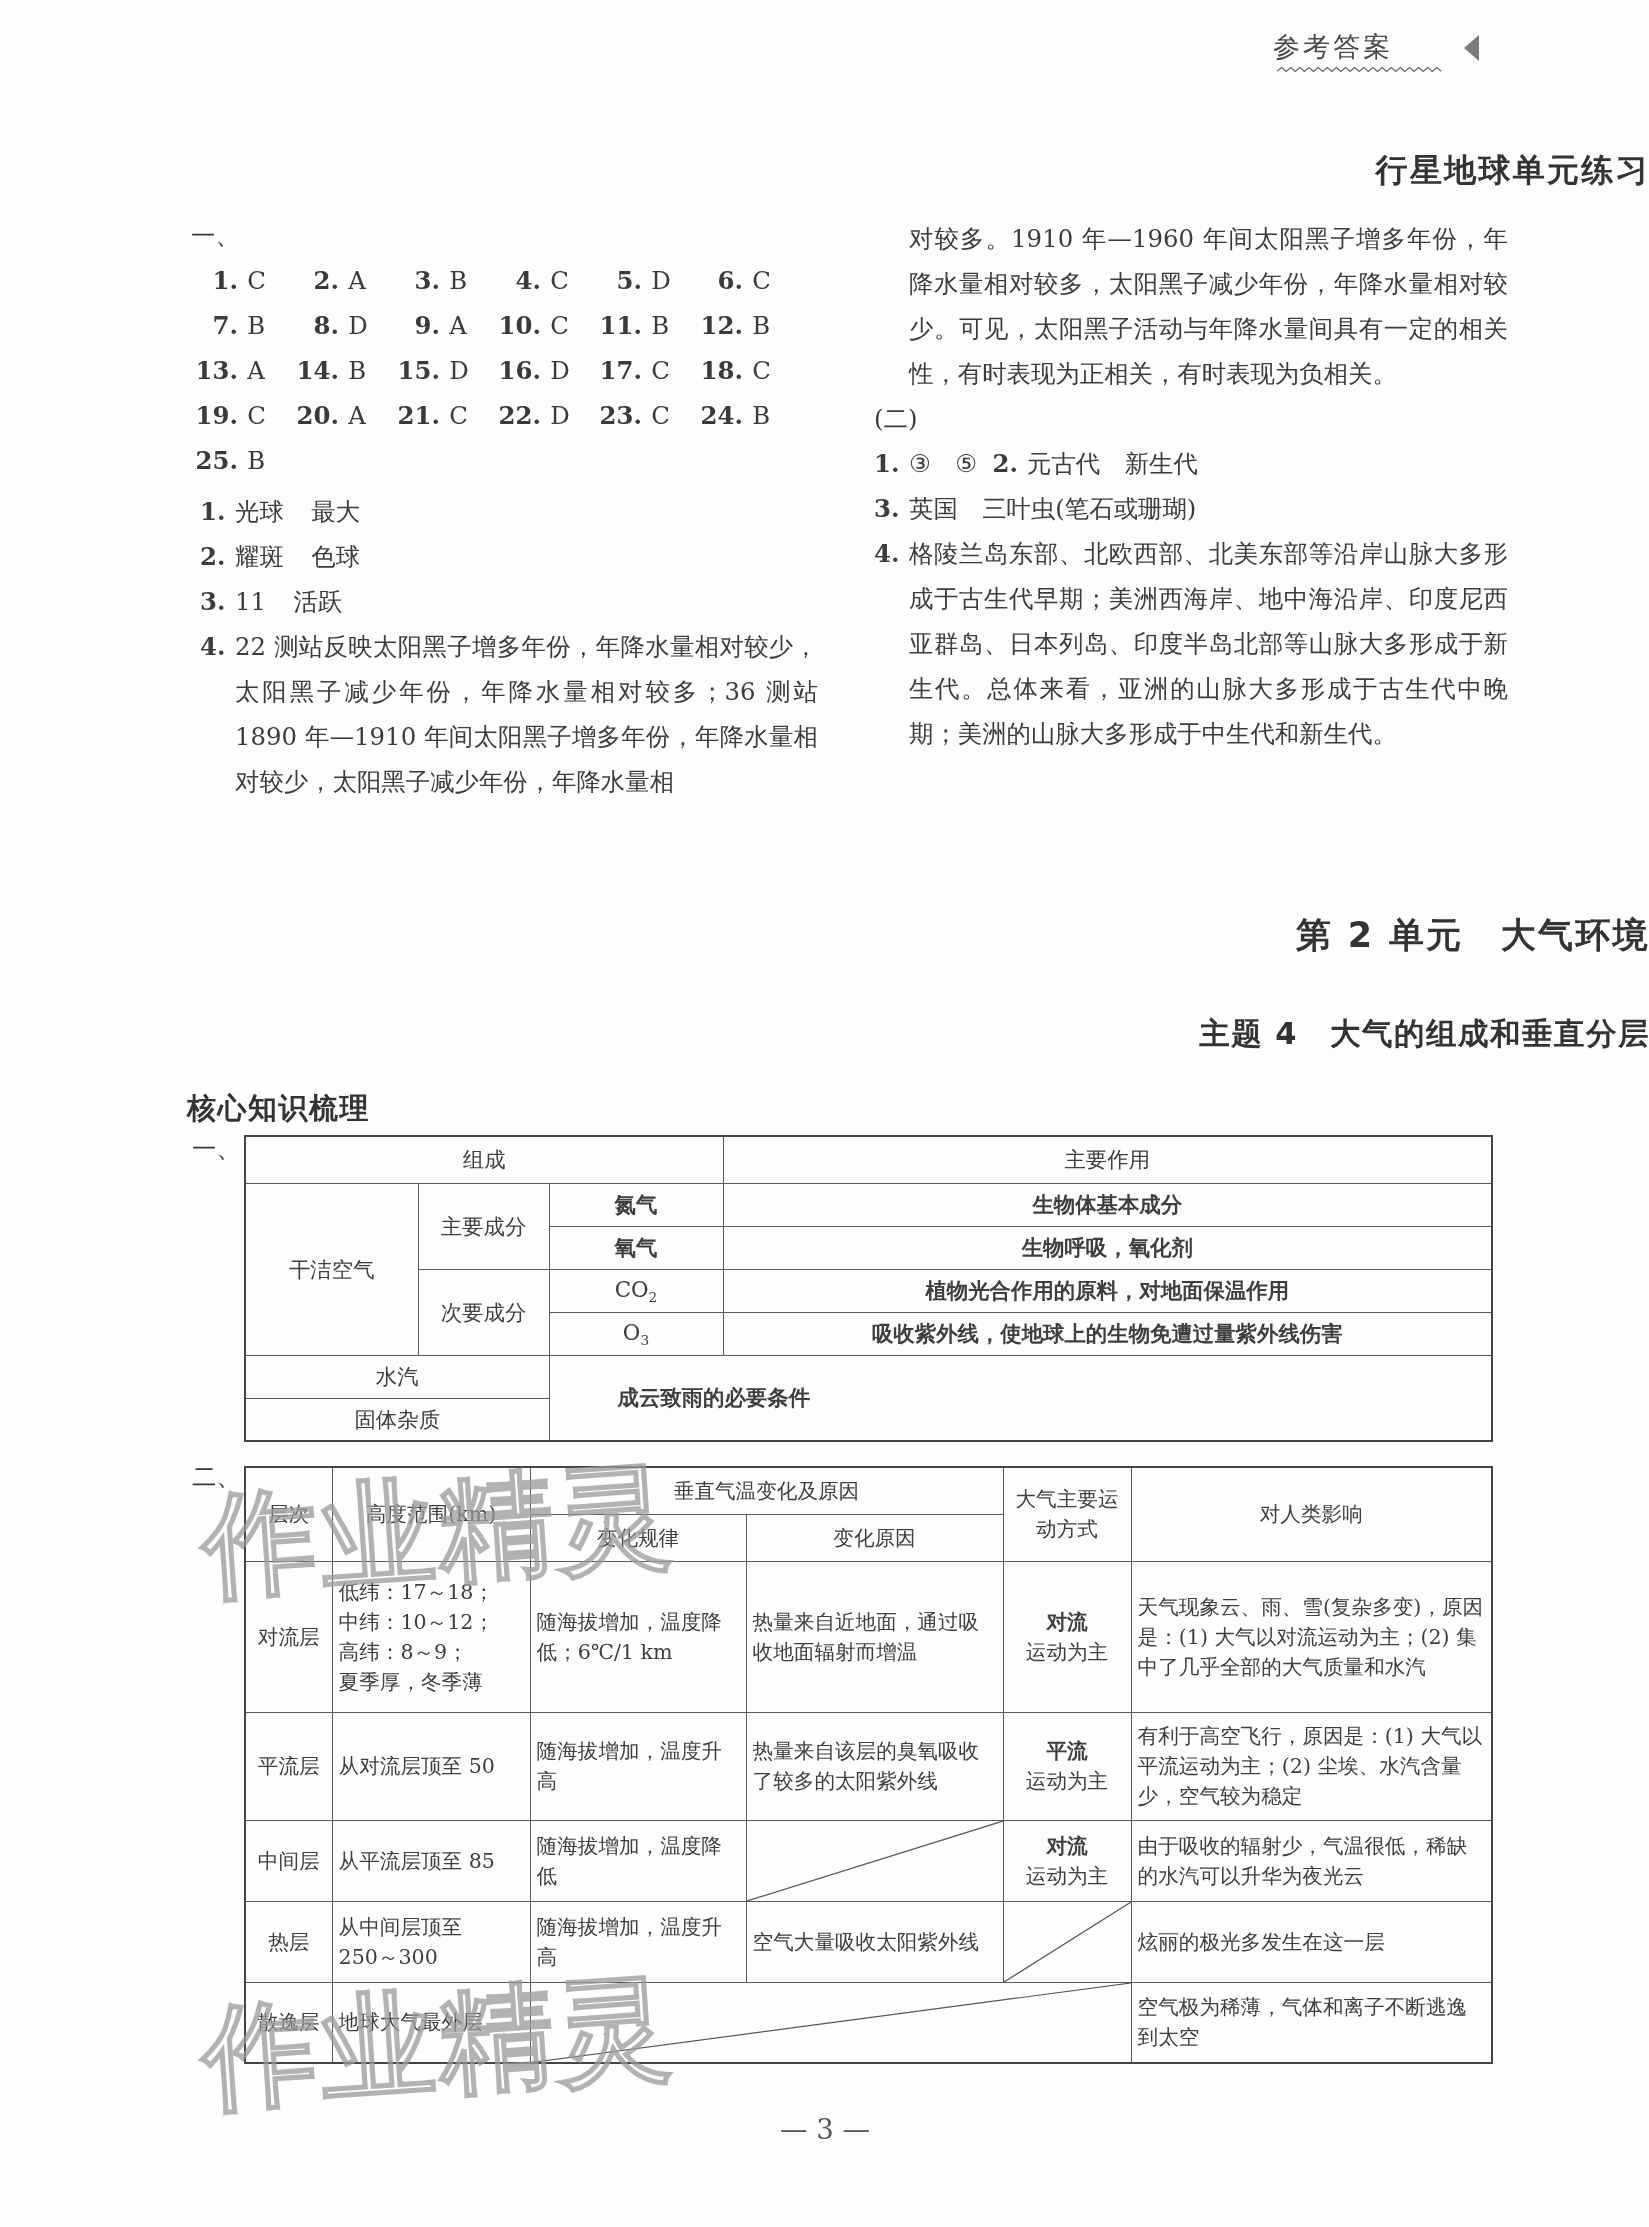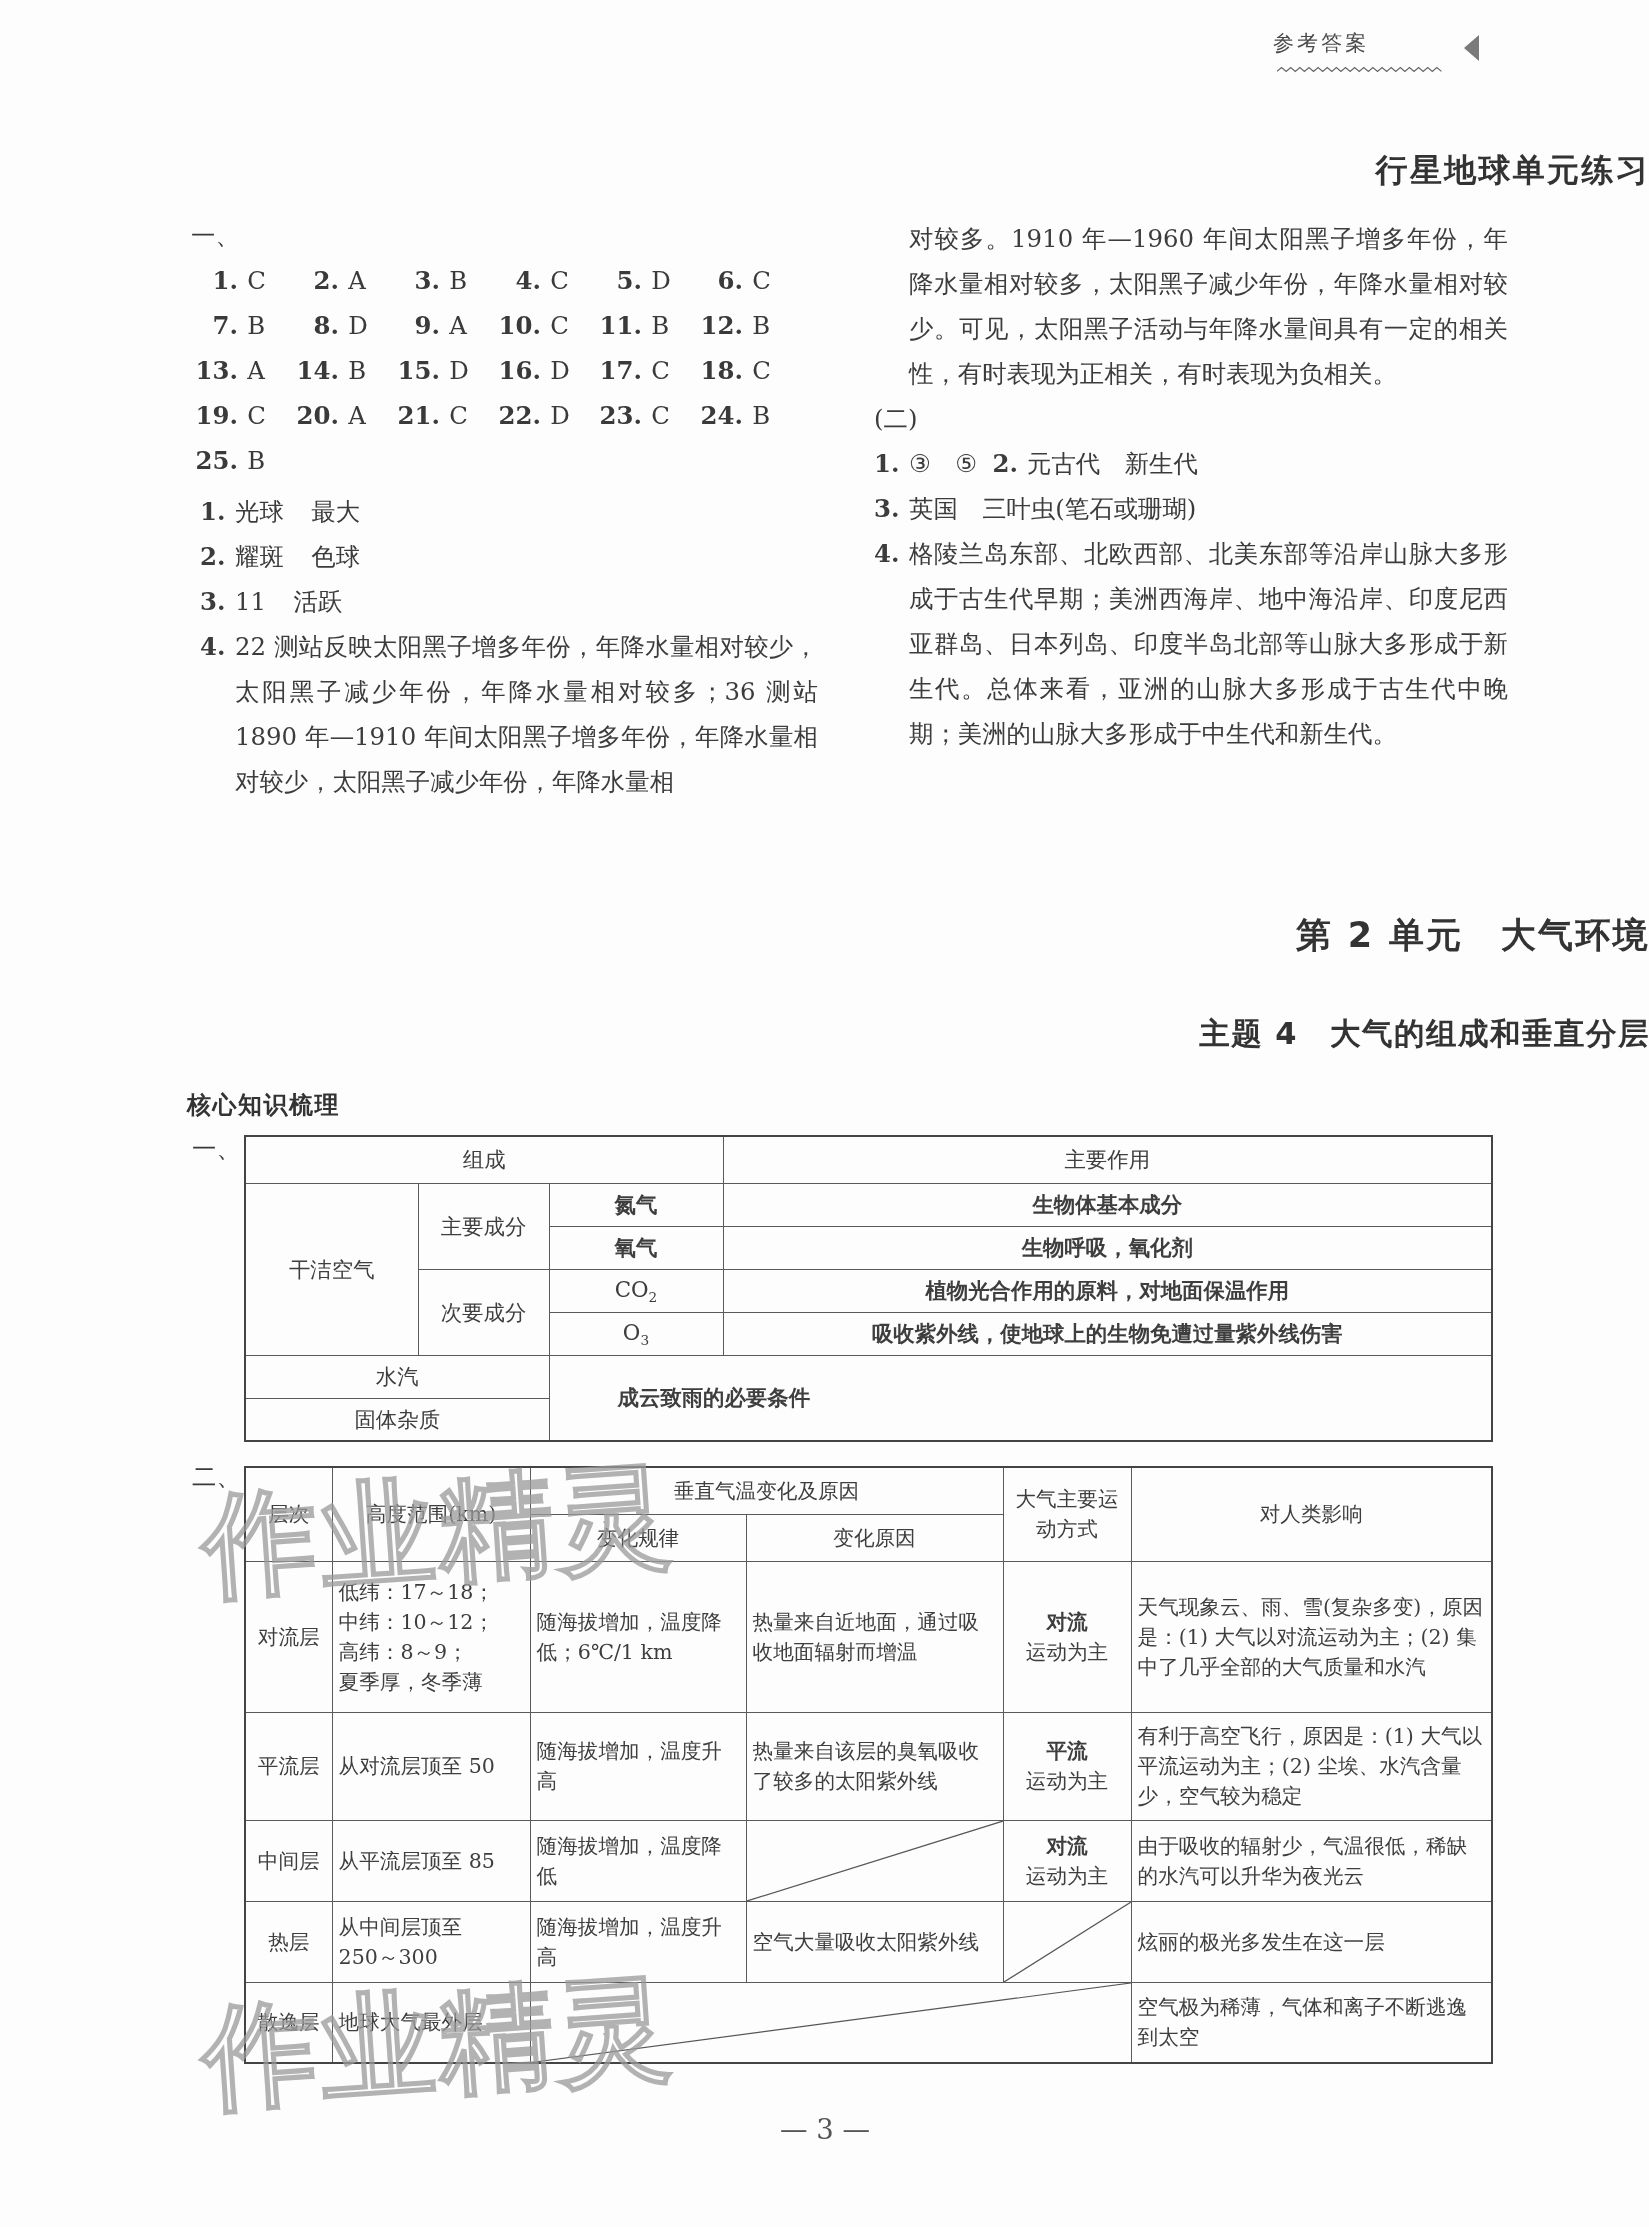--- a/index.html
+++ b/index.html
@@ -3,29 +3,29 @@
 <meta charset="utf-8">
 <style>
   html, body { margin: 0; padding: 0; background: #fdfdfd; }
   body {
     width: 1650px; height: 2227px; position: relative; overflow: hidden;
     font-family: "DejaVu Serif", "Liberation Serif", serif;
     color: #3a3a3a;
   }
   .abs { position: absolute; }
   
-  .hdr-tab { left: 1273px; top: 29px; font-family: Liberation Mono, monospace; font-size: 21px; letter-spacing: 3.1px; color: #4a4a4a; }
+  .hdr-tab { left: 1273px; top: 29px; font-family: Liberation Mono, monospace; font-size: 27px; letter-spacing: 3.1px; color: #4a4a4a; }
   .hdr-wave { left: 1277px; top: 66px; width: 169px; height: 10.7px; }
   .hdr-tri { left: 1464px; top: 35px; width: 0; height: 0; border-top: 13px solid transparent; border-bottom: 13px solid transparent; border-right: 15.3px solid #7a7a7a; }
 
   .h-title { font-family: "DejaVu Sans", sans-serif; font-weight: bold; color: #333; text-align: right; }
   .t1 { left: 0; width: 1650px; top: 149px; font-size: 32px; letter-spacing: 2.3px; }
   .t2 { left: 0; width: 1650px; top: 912px; font-size: 35px; letter-spacing: 2.3px; }
   .t3 { left: 0; width: 1650px; top: 1014px; font-size: 30.5px; letter-spacing: 1.5px; }
-  .t4 { left: 187px; top: 1089px; font-size: 24px; font-weight: bold; font-family: "DejaVu Sans", sans-serif; letter-spacing: 1.5px; color: #333; }
+  .t4 { left: 187px; top: 1089px; font-size: 29px; font-weight: bold; font-family: "DejaVu Sans", sans-serif; letter-spacing: 1.5px; color: #333; }
 
   .body-txt { font-size: 24.4px; line-height: 45px; color: #3c3c3c; }
   .sec-label { font-size: 24.4px; }
   .ans-grid { left: 191px; top: 258px; width: 611px; }
   .ans-row { display: flex; height: 45px; align-items: center; }
   .ans-item { width: 101px; display: flex; font-size: 24.4px; }
   .ans-num { width: 47px; text-align: right; font-weight: bold; padding-right: 9.2px; }
   .ans-val { width: 38px; }
 
   .col-left { left: 200px; top: 489px; width: 618px; }

